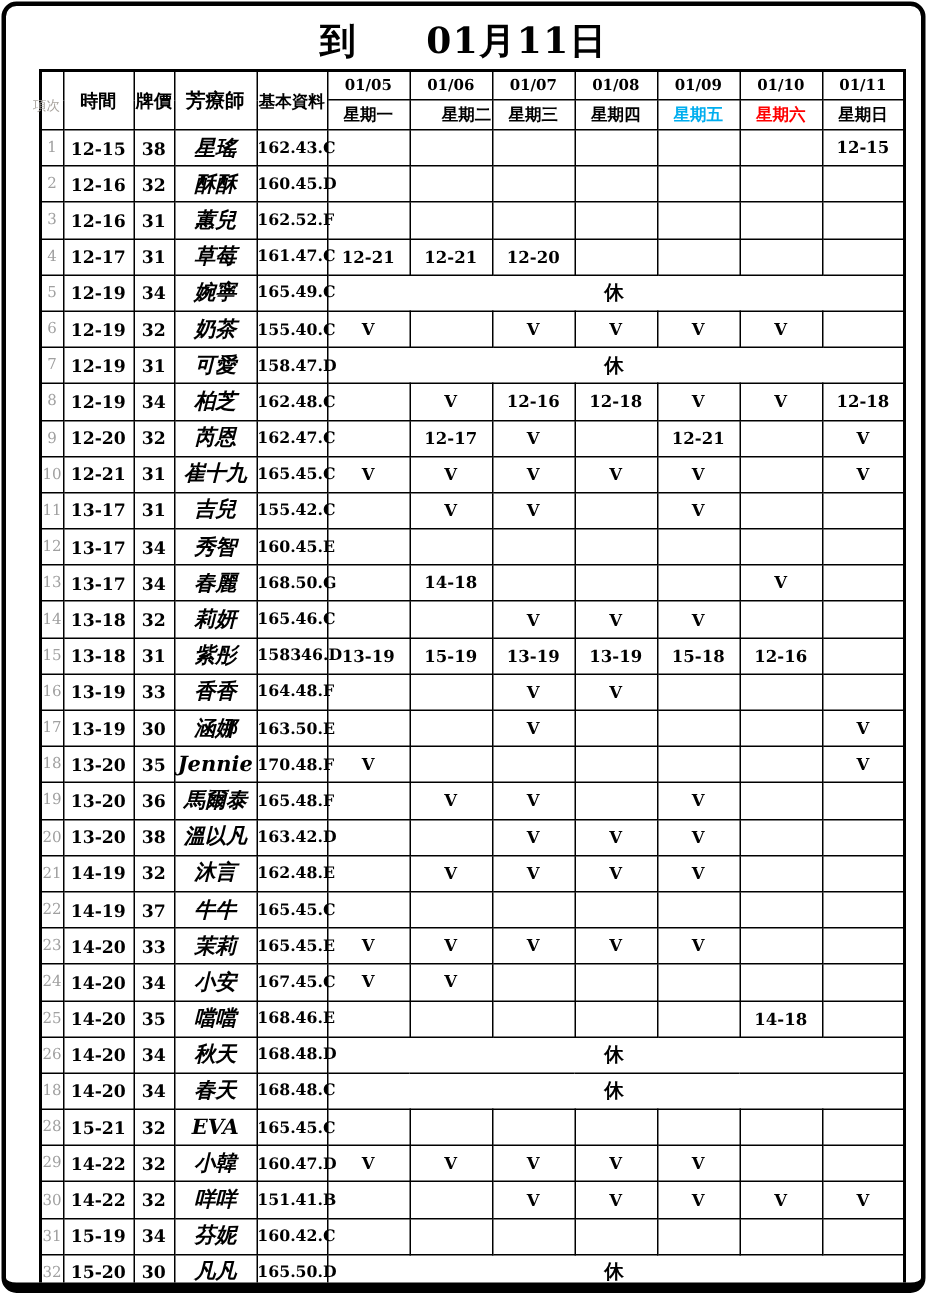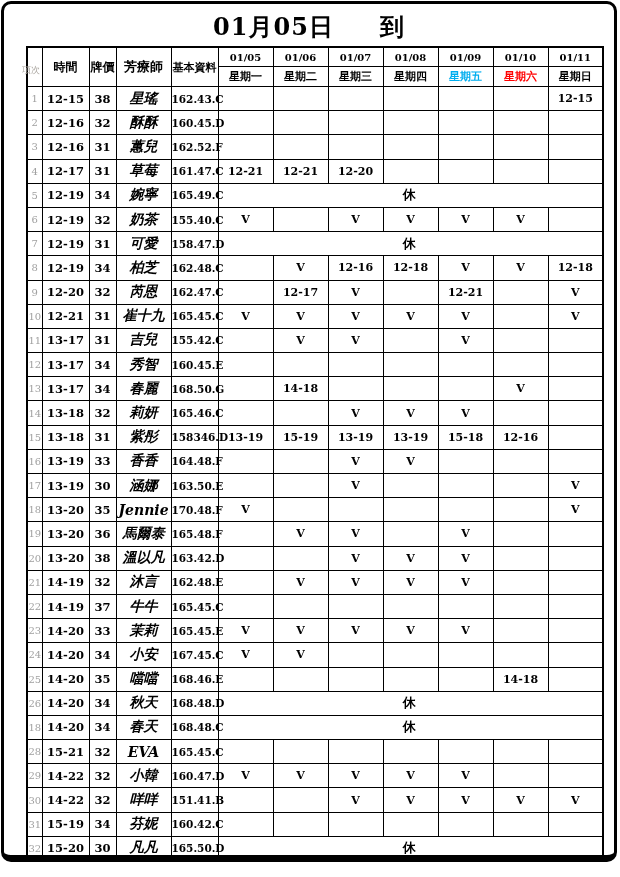--- a/index.html
+++ b/index.html
@@ -52,22 +52,22 @@
   td.info-cell { font-size: 10.5px; font-weight: bold; margin-left: 22px; }
   td.day-cell { font-size: 11px; font-weight: bold; }
   td.rest-cell { font-size: 13px; font-weight: bold; letter-spacing: 2px; }
 </style>
 </head>
 <body>
 
 <div class="frame">
 
   <div class="title">
-    <span>01月05日</span>
     <span>到</span>
+    <span>01月11日</span>
   </div>
 
   <table>
     <colgroup>
       <col style="width:15px">
       <col style="width:47px">
       <col style="width:27px">
       <col style="width:55px">
       <col style="width:47px">
       <col style="width:55px">
@@ -88,21 +88,21 @@
       <th class="date-th">01/05</th>
           <th class="date-th">01/06</th>
           <th class="date-th">01/07</th>
           <th class="date-th">01/08</th>
           <th class="date-th">01/09</th>
           <th class="date-th">01/10</th>
           <th class="date-th">01/11</th>
         </tr>
       <tr id="hdr-weekdays">
           <th class="weekday-th" style="color: rgb(0, 0, 0);">星期一</th>
-          <th class="weekday-th" style="color: rgb(0, 0, 0);">星期二</th>
+          <th class="weekday-th" style="color: rgb(0, 0, 0); text-align: right;">星期二</th>
           <th class="weekday-th" style="color: rgb(0, 0, 0);">星期三</th>
           <th class="weekday-th" style="color: rgb(0, 0, 0);">星期四</th>
           <th class="weekday-th" style="color: rgb(0, 174, 239);">星期五</th>
           <th class="weekday-th" style="color: rgb(255, 0, 0);">星期六</th>
           <th class="weekday-th" style="color: rgb(0, 0, 0); font-family: Liberation Mono, monospace;">星期日</th>
         </tr>
     </thead>
     <tbody id="schedule-body">
         <tr>
           <td class="num-cell">1</td>

